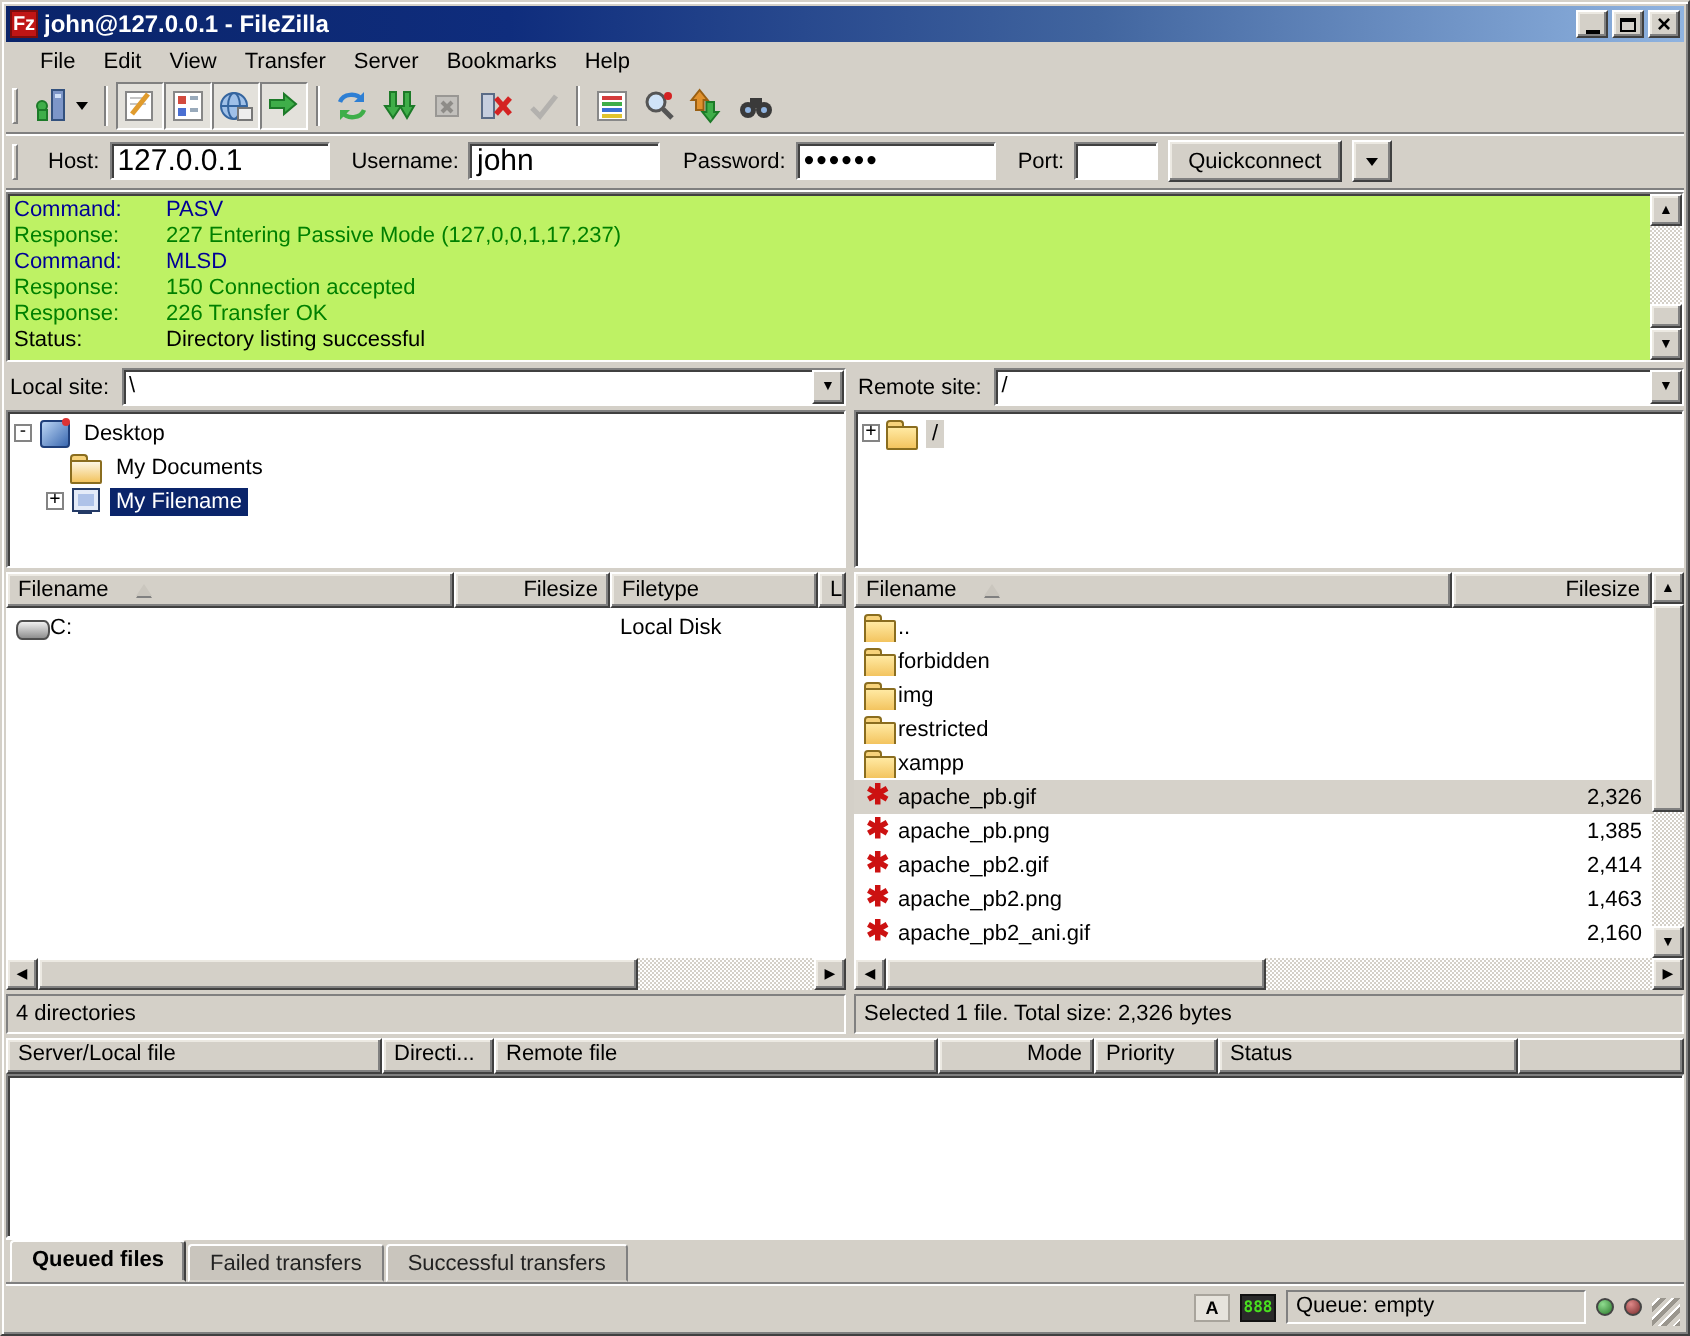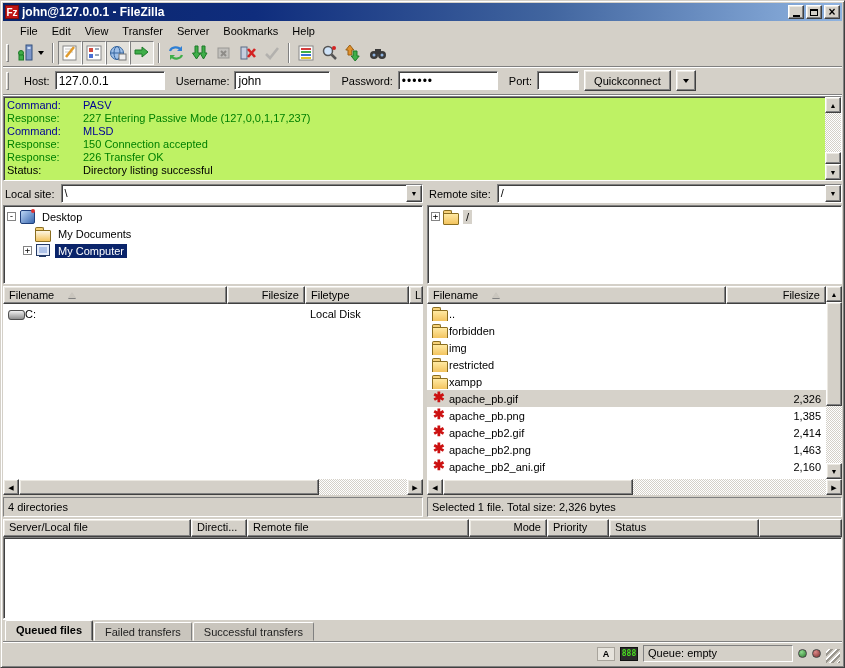--- a/index.html
+++ b/index.html
@@ -30,21 +30,21 @@
   .grip { width:3px; height:18px; border:1px solid; border-color:#fff #808080 #808080 #fff; margin:0 4px 0 1px; }
   .tsep { width:2px; height:20px; border-left:1px solid #808080; border-right:1px solid #fff; margin:0 4px; }
   .tbtn { width:24px; height:24px; display:flex; align-items:center; justify-content:center; }
   .tbtn.pressed { border:1px solid; border-color:#808080 #fff #fff #808080; background:#e3e1db; }
   .tbtn.disabled svg { filter:grayscale(1); opacity:.55; }
   .dd-arrow { width:0; height:0; border-left:3px solid transparent; border-right:3px solid transparent; border-top:4px solid #000; margin:0 4px 0 1px; }
 
   
   .quickbar { height:28px; flex:0 0 28px; display:flex; align-items:center; gap:5px; padding-left:2px; border-bottom:1px solid #808080; box-shadow:0 1px 0 #fff; }
   .qlabel { margin-left:6px; }
-  .field { height:19px; border:1px solid; border-color:#808080 #fff #fff #808080; box-shadow: inset 1px 1px 0 #404040; background:#fff; font-family:"Liberation Sans",sans-serif; font-size:12px; padding:1px 3px; }
+  .field { height:19px; border:1px solid; border-color:#808080 #fff #fff #808080; box-shadow: inset 1px 1px 0 #404040; background:#fff; font-family:"Liberation Sans",sans-serif; font-size:15px; padding:1px 3px; }
   .f-host{width:110px;} .f-user{width:96px;} .f-pass{width:100px; letter-spacing:1px;} .f-port{width:42px;}
   .btn { height:21px; padding:2px 9px; font-family:"Liberation Sans",sans-serif; font-size:11px; background:#d4d0c8; border:1px solid; border-color:#fff #404040 #404040 #fff; box-shadow: inset -1px -1px 0 #808080, inset 1px 1px 0 #ece9e2; }
   .btn-dd { width:17px; height:21px; display:flex; align-items:center; justify-content:center; }
 
   
   .logwrap { height:85px; flex:0 0 85px; margin:1px 0 2px 0; display:flex; background:#bef264; border:1px solid; border-color:#808080 #fff #fff #808080; box-shadow: inset 1px 1px 0 #404040; }
   .loglines { flex:1; padding:2px 0 0 3px; overflow:hidden; }
   .logline { height:13px; line-height:13px; white-space:nowrap; display:flex; }
   .log-lbl { width:76px; flex:0 0 76px; }
   .t-command { color:#000096; } .t-response { color:#008000; } .t-status { color:#000; }
@@ -352,21 +352,21 @@
           <div class="trow">
             <span class="tindent" style="width: 16px;"></span>
             <span class="expander"></span>
             <span class="icon icon-folder-documents"></span>
             <span class="tlabel">My Documents</span>
           </div>
           <div class="trow">
             <span class="tindent" style="width: 16px;"></span>
             <span class="expander show">+</span>
             <span class="icon icon-computer"></span>
-            <span class="tlabel sel">My Computer</span>
+            <span class="tlabel sel">My Filename</span>
           </div>
         </div>
       <div class="listhdr">
         <span class="colhdr lc-name">
             <span>Filename</span>
             <span class="sortarrow"></span>
           </span>
         <span class="colhdr lc-size" style="justify-content:flex-end">
             <span>Filesize</span>
           </span>

